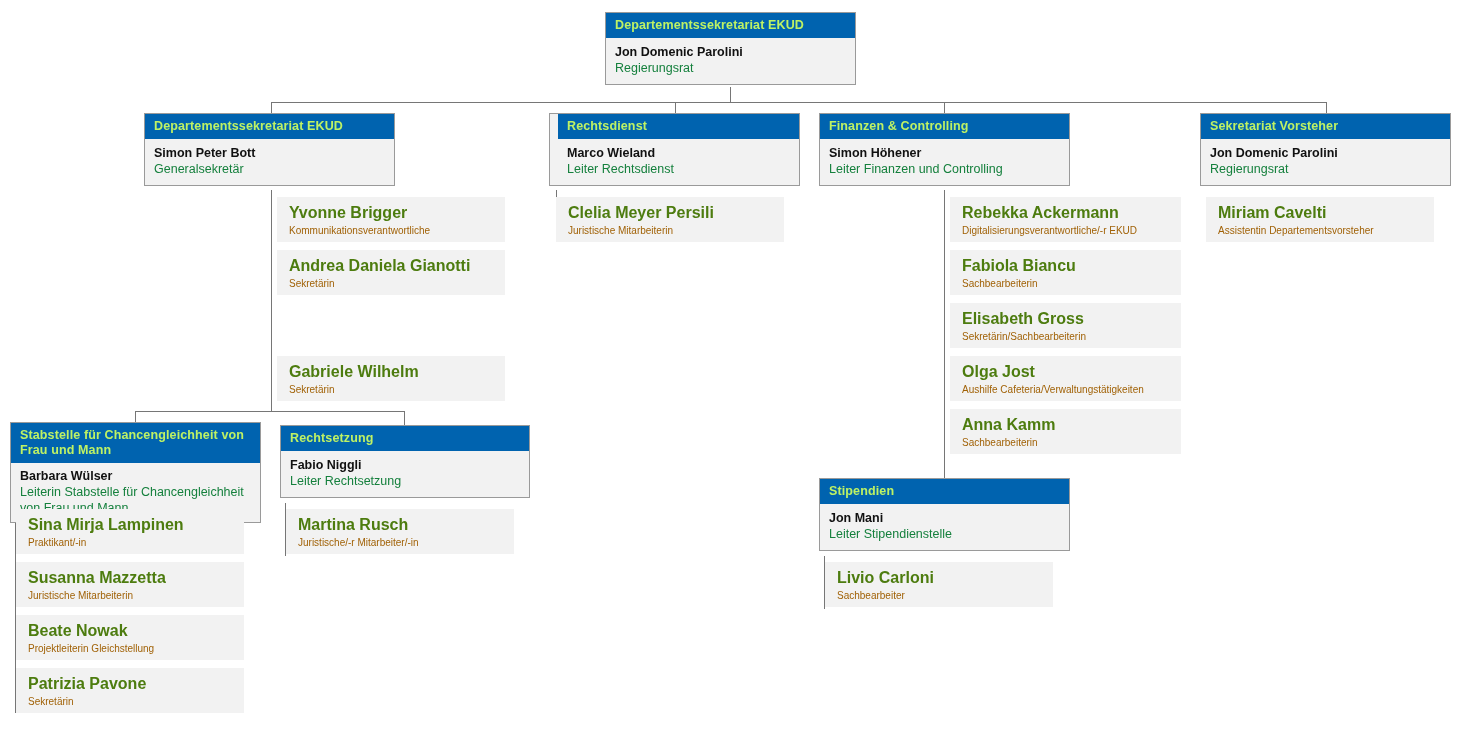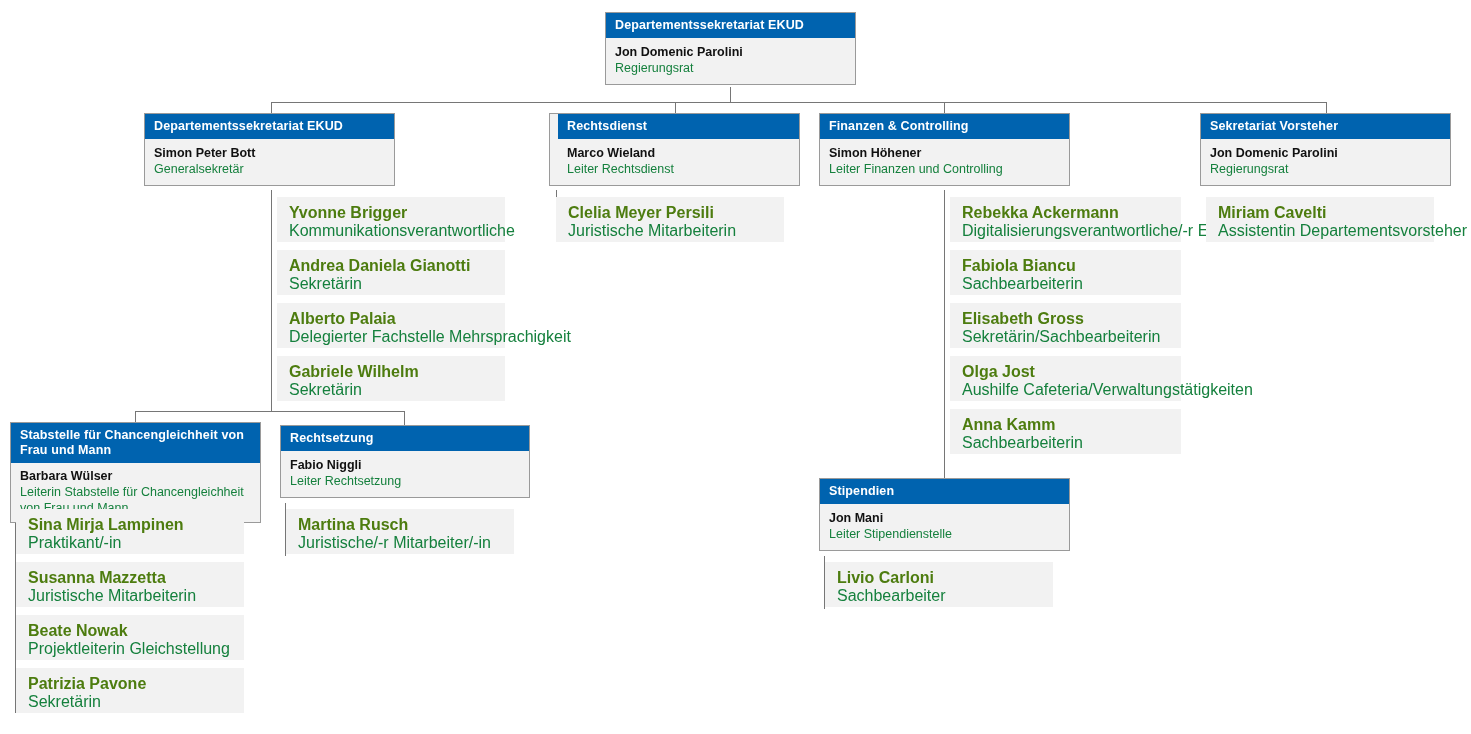--- a/index.html
+++ b/index.html
@@ -22,21 +22,21 @@
 
   
   .unit {
     position: absolute;
     box-sizing: border-box;
     border: 1px solid #9a9a9a;
     background: #f2f2f2;
   }
   .unit-header {
     background: #0063AF;
-    color: #ffffff;
+    color: #bef264;
     font-size: 12.5px;
     font-weight: bold;
     line-height: 15px;
     padding: 5px 9px 5px 9px;
     letter-spacing: 0.01em;
   }
   .unit-body {
     padding: 6px 9px 8px 9px;
     background: #f2f2f2;
   }
@@ -63,24 +63,24 @@
   .staff-inner {
     padding: 7px 10px 8px 12px;
   }
   .staff-name {
     font-size: 16px;
     font-weight: bold;
     line-height: 17px;
     color: #4d7c0f;
   }
   .staff-role {
-    font-size: 16px;
+    font-size: 10px;
     font-weight: normal;
     line-height: 20px;
-    color: #15803d;
+    color: #a16207;
     white-space: nowrap;
   }
 
   
   .ln {
     position: absolute;
     background: #767676;
   }
   .ln-h { height: 1px; }
   .ln-v { width: 1px; }
@@ -134,26 +134,20 @@
       <div class="staff-name">Yvonne Brigger</div>
       <div class="staff-role">Kommunikationsverantwortliche</div>
     </div>
   </div>
   <div class="staff" style="left:277px; top:250px; width:228px; height:45px;">
     <div class="staff-inner">
       <div class="staff-name">Andrea Daniela Gianotti</div>
       <div class="staff-role">Sekretärin</div>
     </div>
   </div>
-  <div class="staff" style="left:277px; top:303px; width:228px; height:45px;">
-    <div class="staff-inner">
-      <div class="staff-name">Alberto Palaia</div>
-      <div class="staff-role">Delegierter Fachstelle Mehrsprachigkeit</div>
-    </div>
-  </div>
   <div class="staff" style="left:277px; top:356px; width:228px; height:45px;">
     <div class="staff-inner">
       <div class="staff-name">Gabriele Wilhelm</div>
       <div class="staff-role">Sekretärin</div>
     </div>
   </div>
 
   <div class="unit" style="left:549px; top:113px; width:251px;padding-left:8px;">
     <div class="unit-header">Rechtsdienst</div>
     <div class="unit-body">

